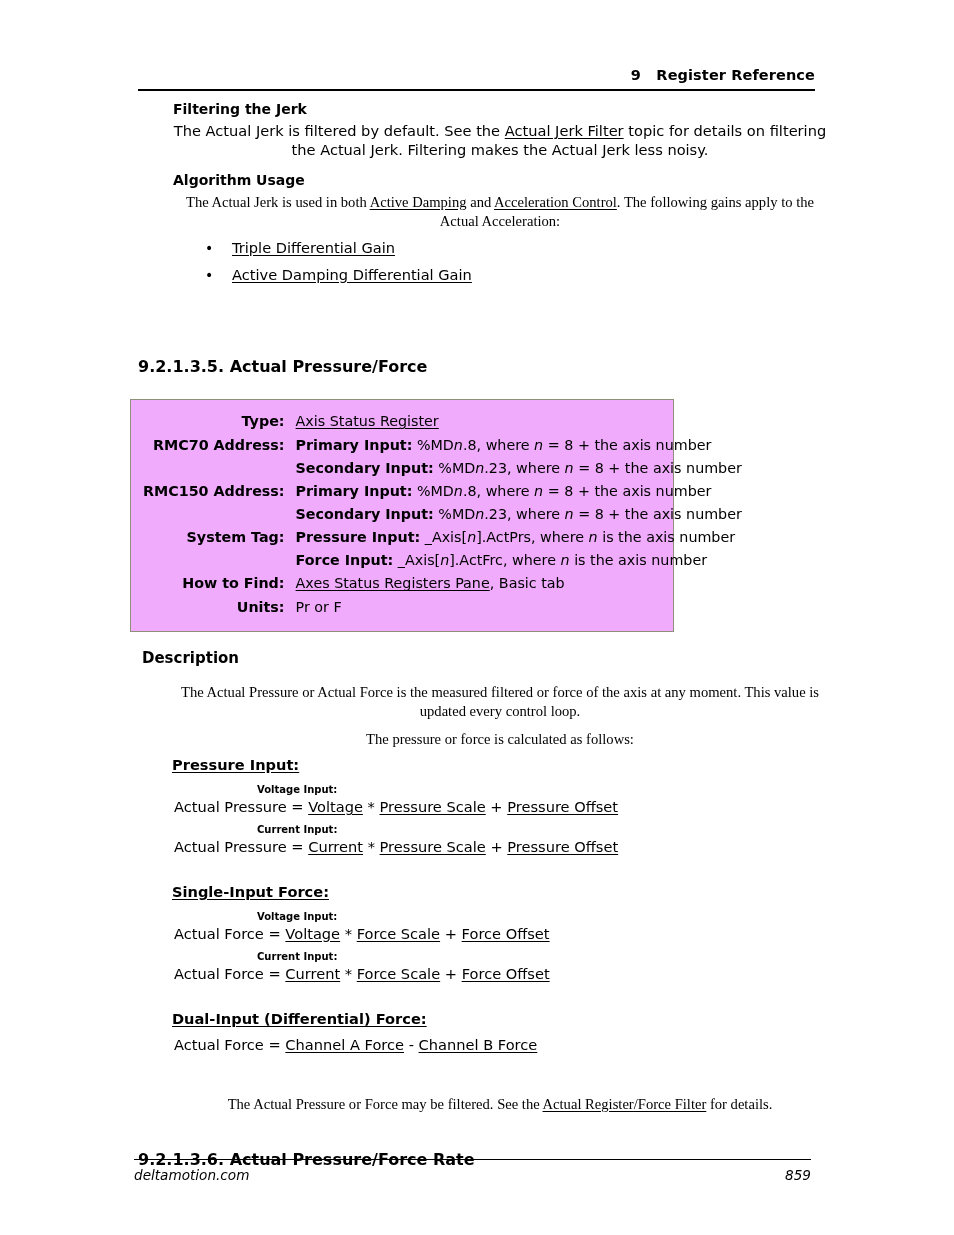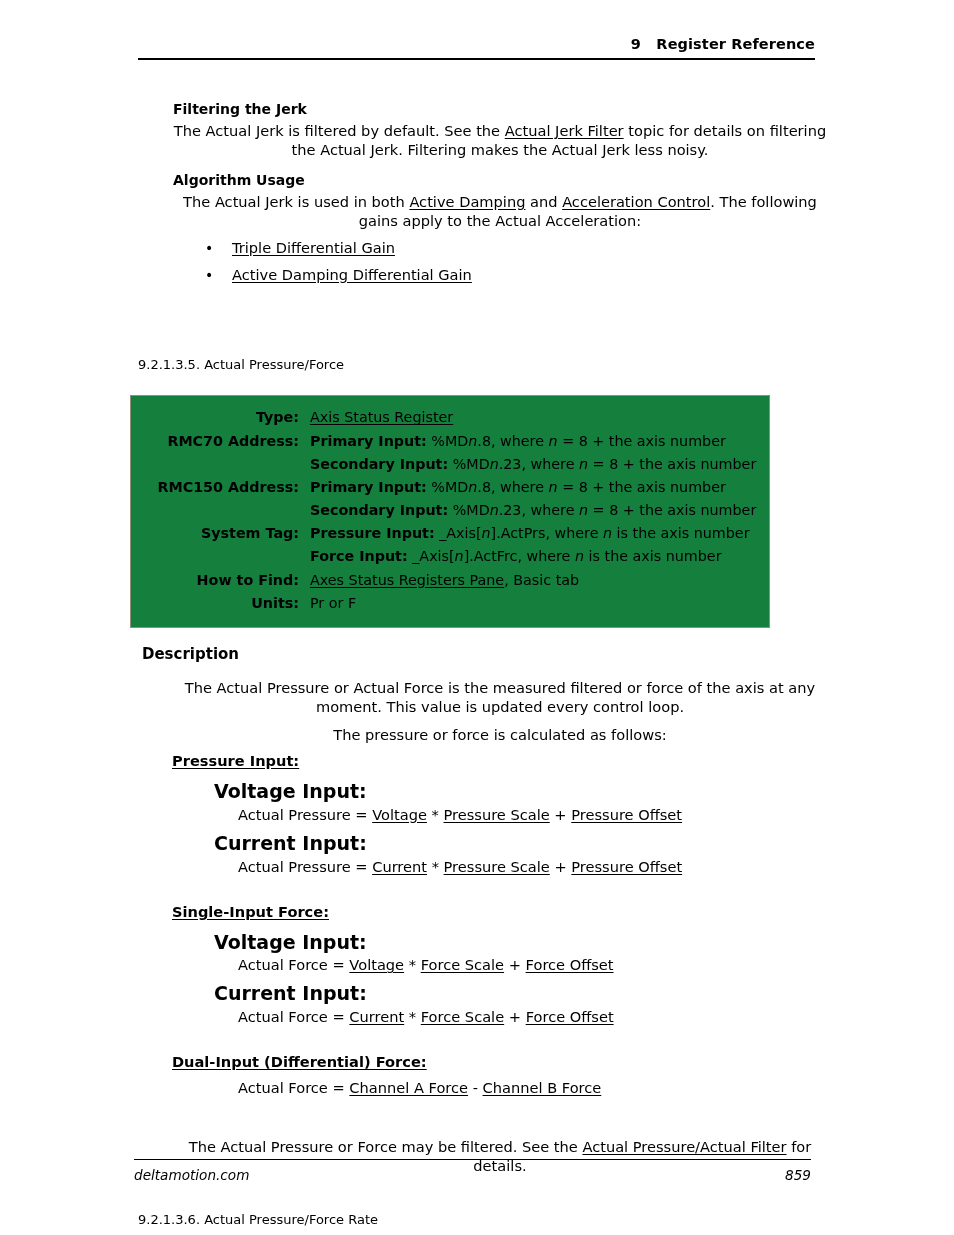--- a/index.html
+++ b/index.html
@@ -19,21 +19,21 @@
     position: relative;
     width: 954px;
     height: 1235px;
     box-sizing: border-box;
   }
 
   
   .page-header {
     position: absolute;
     left: 138px;
-    top: 37px;
+    top: 68px;
     width: 677px;
   }
   .page-header .hdr-text {
     text-align: right;
     font-size: 14.5px;
     font-weight: bold;
     letter-spacing: 0.1px;
     line-height: 1.1;
     padding-bottom: 5px;
     white-space: pre;
@@ -57,21 +57,21 @@
     font-weight: bold;
     margin: 0 0 3px 35px;
     line-height: 1.35;
   }
   .para {
     font-size: 14.6px;
     line-height: 1.30;
     margin: 0 0 0 34px;
     text-align: center;
   }
-  .para.tight { margin-bottom: 0; }
+  .para.tight { margin-bottom: 0; font-family: Liberation Serif, serif; }
   .gap-sm { height: 11px; }
   .gap-md { height: 17px; }
   .gap-lg { height: 30px; }
   .gap-xl { height: 46px; }
 
   ul.bullets {
     list-style: none;
     margin: 8px 0 0 0;
     padding: 0;
   }
@@ -90,40 +90,40 @@
   }
 
   a.xref, .xref {
     color: #000;
     text-decoration: underline;
     text-underline-offset: 1.5px;
   }
 
   
   .section-head {
-    font-size: 13px;
-    font-weight: normal;
+    font-size: 16px;
+    font-weight: bold;
     margin: 0;
     line-height: 1.3;
   }
   .desc-head {
     font-size: 15px;
     font-weight: bold;
     margin: 4px;
     line-height: 1.3;
   }
 
   
   .spec-table-wrap {
     margin: 22px 0 0 -8px;
-    width: 640px;
+    width: 544px;
     border: 1px solid #8f8f7a;
-    background: #15803d;
+    background: #f0abfc;
     box-sizing: border-box;
-    padding: 10px 0 12px 0;
+    padding: 10px 0 12px 12px;
   }
   table.spec {
     border-collapse: collapse;
     width: 100%;
     font-size: 14.3px;
   }
   table.spec td {
     padding: 0;
     vertical-align: top;
   }
@@ -147,29 +147,29 @@
   
   .lvl1 {
     font-size: 14.6px;
     line-height: 1.30;
     margin-left: 34px;
     font-weight: bold;
     text-decoration: underline;
     text-underline-offset: 1.5px;
   }
   .lvl2 {
-    font-size: 19px;
-    line-height: 1.30;
-    margin-left: 76px;
+    font-size: 10px;
+    line-height: 1.30;
+    margin-left: 119px;
     font-weight: bold;
   }
   .lvl2b {
     font-size: 14.6px;
     line-height: 1.30;
-    margin-left: 100px;
+    margin-left: 36px;
   }
   .formula { margin-top: 2px; }
 
   
   .page-footer {
     position: absolute;
     left: 134px;
     bottom: 52px;
     width: 677px;
     font-style: italic;
@@ -301,21 +301,21 @@
     <div class="gap-md"></div>
     <div style="height:9px"></div>
 
     <div class="lvl1">Dual-Input (Differential) Force:</div>
     <div style="height:5px"></div>
     <div class="lvl2b formula"><span>Actual Force = </span><a class="xref" href="#">Channel A Force</a><span> - </span><a class="xref" href="#">Channel B Force</a></div>
 
     <div class="gap-lg"></div>
     <div style="height:10px"></div>
 
-    <p class="para tight"><span>The Actual Pressure or Force may be filtered. See the </span><a class="xref" href="#">Actual Pressure/Actual Filter</a><span> for details.</span></p>
+    <p class="para tight"><span>The Actual Pressure or Force may be filtered. See the </span><a class="xref" href="#">Actual Register/Force Filter</a><span> for details.</span></p>
 
     <div class="gap-lg"></div>
     <div style="height:6px"></div>
 
     <div class="section-head">9.2.1.3.6. Actual Pressure/Force Rate</div>
 
   </div>
 
   <div class="page-footer">
     <div class="frule"></div>

